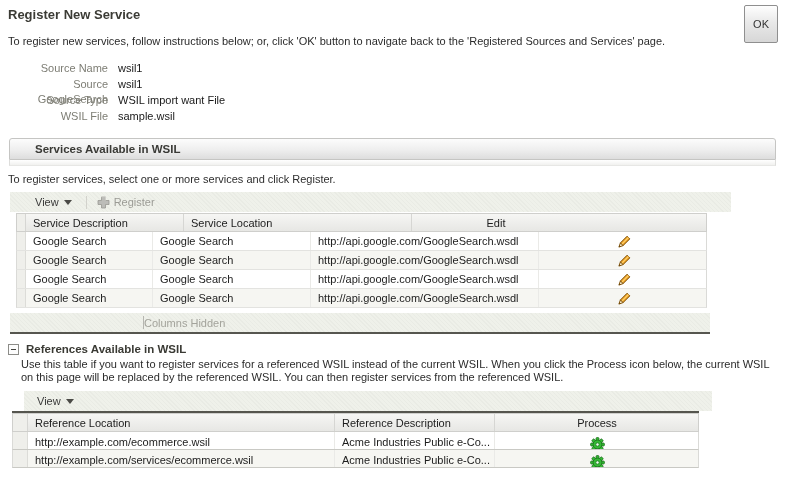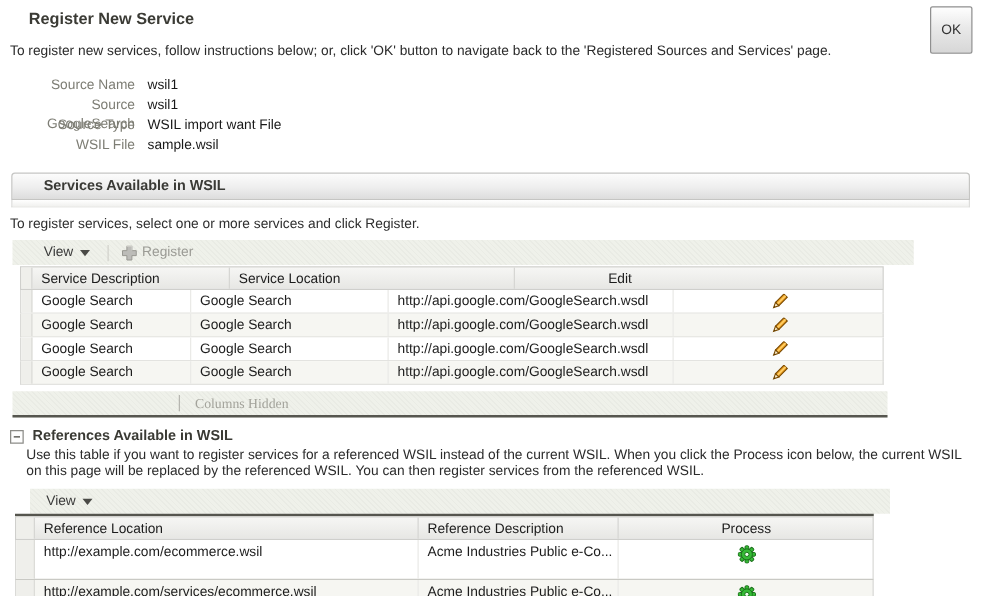--- a/index.html
+++ b/index.html
@@ -5,21 +5,21 @@
   * { box-sizing: border-box; }
   html, body { margin:0; padding:0; }
   body {
     width:785px; height:477px; position:relative; overflow:hidden;
     background:#ffffff;
     font-family:"Liberation Sans","DejaVu Sans",sans-serif;
     font-size:11px; color:#2e2e2e;
   }
 
   
-  .page-header { padding:7px 8px 0 23px; }
+  .page-header { padding:7px 8px 0 8px; }
   .page-title { font-size:13px; font-weight:bold; color:#3b3b35; }
   .ok-btn {
     position:absolute; top:5px; right:7px; height:38px; min-width:30px;
     padding:1px 8px; font-size:11px; color:#333;
     background:linear-gradient(#fefefe,#e9e9e9 45%,#d7d7d7);
     border:1px solid #8f8f8f; border-radius:2px;
     font-family:Liberation Sans, sans-serif; cursor:pointer;
   }
   .intro { margin:13px 8px 0 8px; color:#2b2b2b; }
 
@@ -81,35 +81,35 @@
   .c-edit svg { vertical-align:middle; margin-top:2px; }
   .t-head .c-edit { text-align:center; }
 
   
   .cols-hidden {
     margin:5px 0 0 10px; width:700px; height:21px;
     display:flex; align-items:center;
     border-bottom:2px solid #56564f;
   }
   .ch-sep { width:1px; height:13px; background:#b6b6b0; margin-left:133px; flex:none; }
-  .ch-text { margin-left:12px; color:#a3a39b;font-family:Liberation Serif, serif; }
+  .ch-text { margin-left:0; color:#a3a39b; }
 
   
   .ref-header { margin:9px 1px 0 8px; display:flex; align-items:center; }
   .collapse-box {
     width:11px; height:11px; border:1px solid #8c8c88; background:#fdfdfd;
     display:inline-flex; align-items:center; justify-content:center; cursor:pointer; flex:none;
   }
   .collapse-box .minus { width:5px; height:1px; background:#44443f; }
   .ref-title { margin-left:7px; font-weight:bold; font-size:11.5px; color:#3a3a34; }
   .ref-desc { margin:3px 0 0 21px; width:752px; color:#2b2b2b; line-height:13px; }
 
   
   .table2 { margin:0 0 0 12px; width:687px; border-top:2px solid #55554e; }
-  .t2-row { display:flex; height:32px; line-height:20px;
+  .t2-row { display:flex; height:18px; line-height:20px;
     border-left:1px solid #dadad7; border-right:1px solid #dadad7;
     border-bottom:1px solid #c9c9c4; background:#ffffff; }
   .t2-row.alt { background:#f6f6f2; }
   .table2 .t-head { height:19px; }
   .gutter2 { width:15px; padding:0; background:#efefeb; border-right:1px solid #dcdcd8; flex:none; }
   .c-rloc  { width:307px; flex:none; }
   .c-rdesc { width:160px; flex:none; }
   .c-proc  { width:204px; flex:none; text-align:center; padding-left:0; }
   .c-proc svg { vertical-align:middle; margin-top:2px; cursor:pointer; }
 </style>

